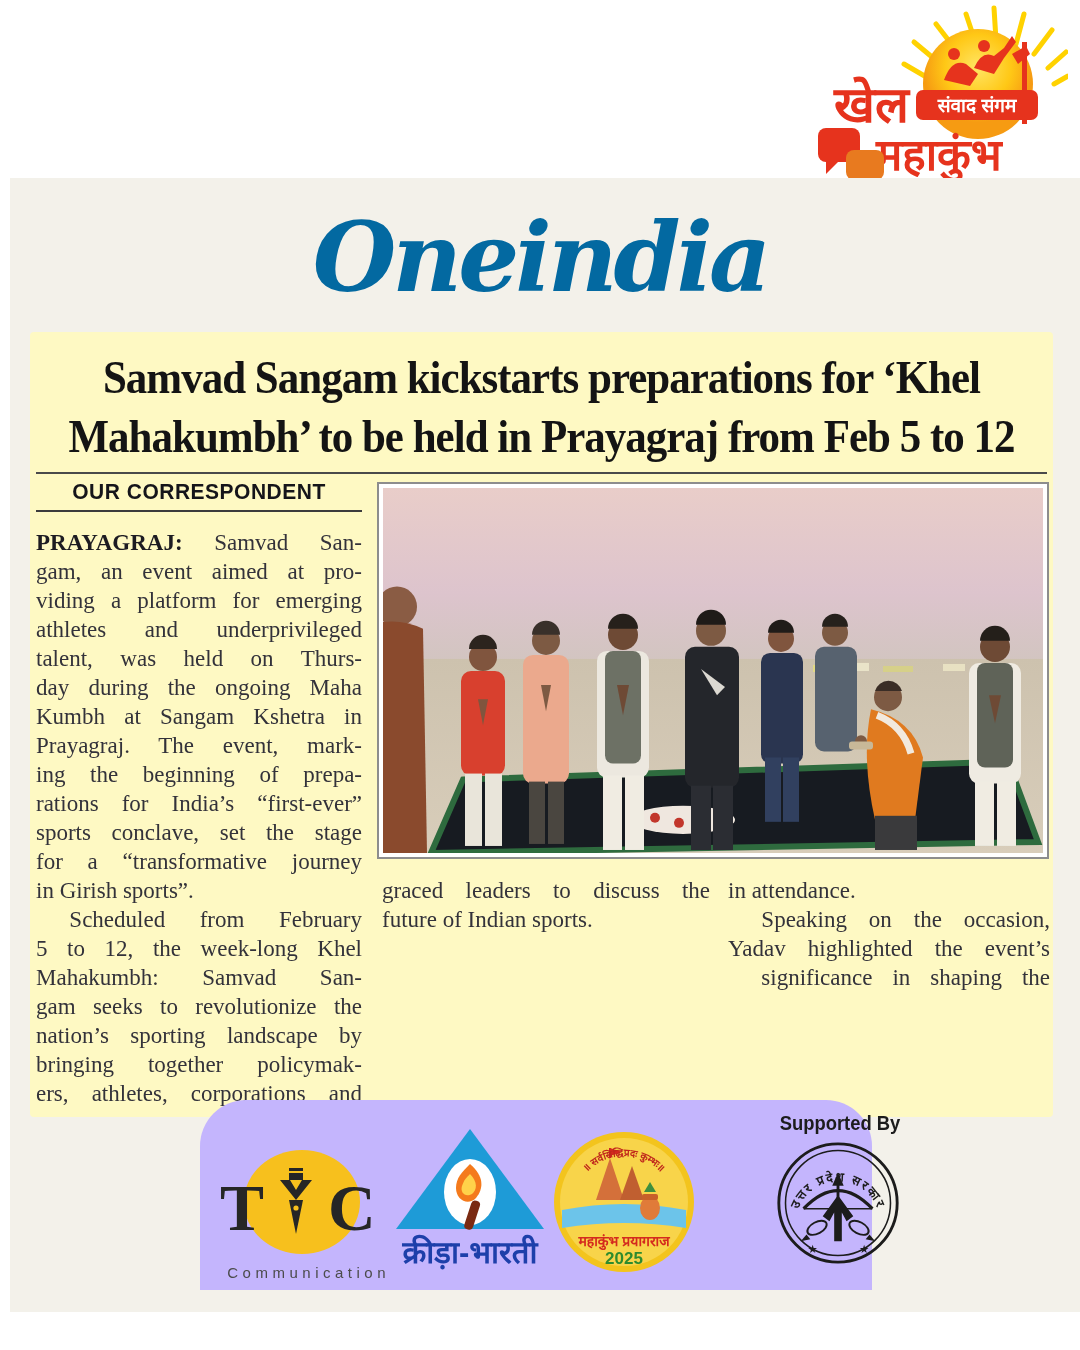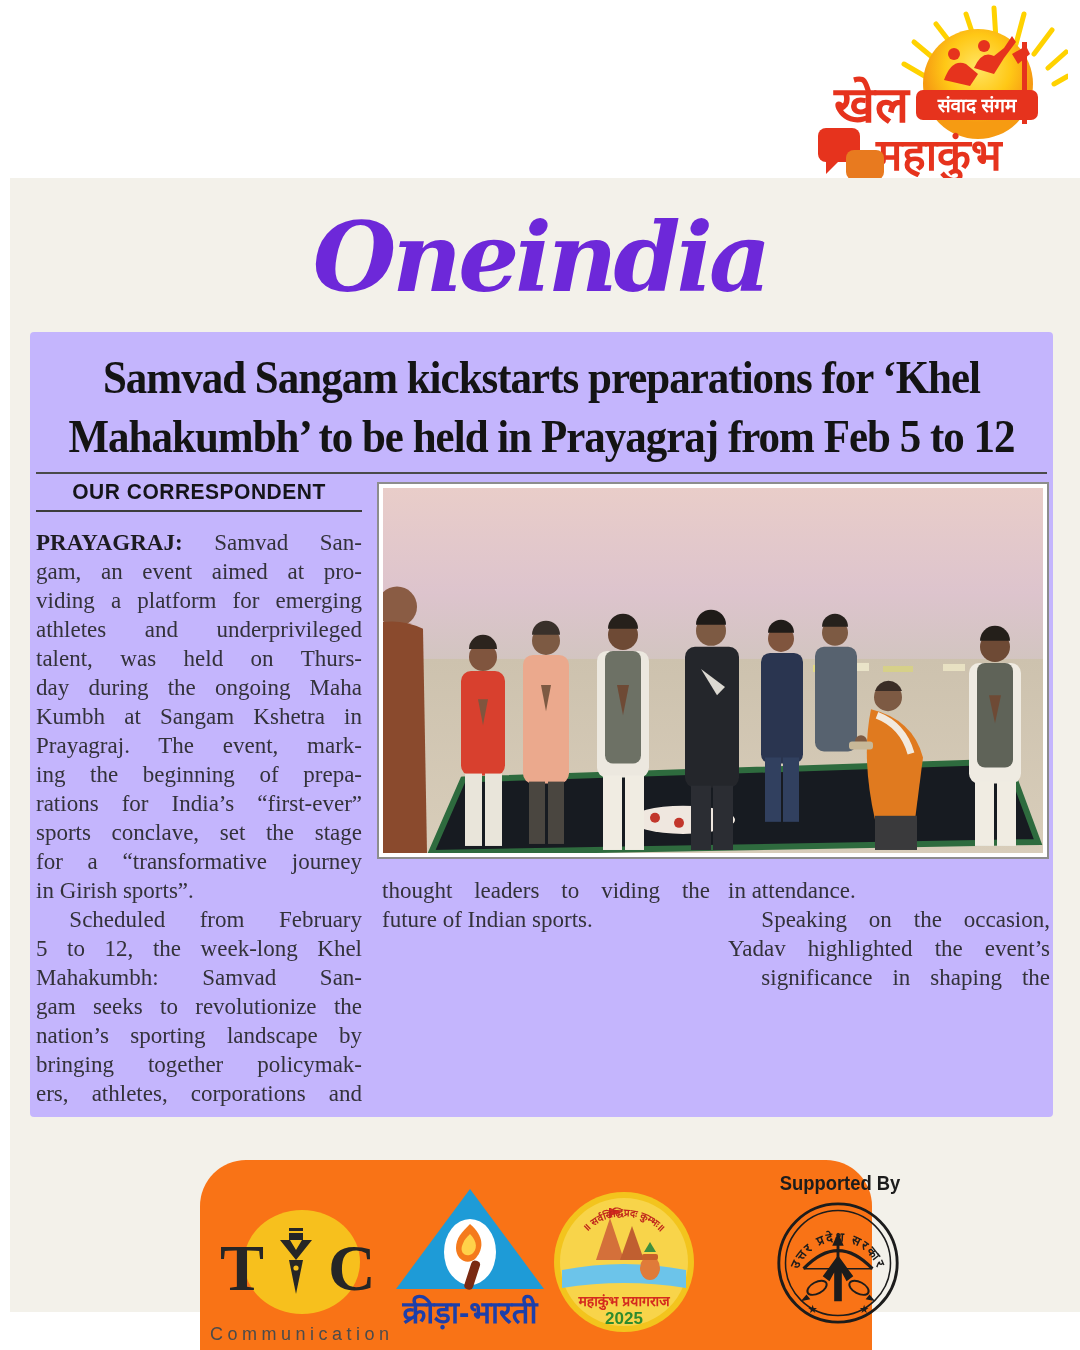--- a/index.html
+++ b/index.html
@@ -9,27 +9,27 @@
   }
   .cream{position:absolute;left:10px;right:0;top:178px;height:1134px;background:#f3f1ea;}
 
   
   .khel-logo{position:absolute;right:12px;top:2px;width:252px;height:176px;}
 
   
   .oneindia{
     position:absolute;left:0;right:0;top:196px;height:130px;text-align:center;
     font-family:"DejaVu Serif",serif;font-style:italic;font-weight:bold;
-    font-size:96px;line-height:124px;color:#6d28d9;letter-spacing:-4px;
+    font-size:96px;line-height:124px;color:#0369a1;letter-spacing:-4px;
   }
 
   
   .card{
     position:absolute;left:30px;top:332px;width:1023px;height:785px;
-    background:#c4b5fd;border-radius:4px;
+    background:#fef9c3;border-radius:4px;
   }
   .headline{
     position:absolute;top:16px;left:10px;right:10px;text-align:center;
     font-family:"Liberation Serif",serif;font-weight:700;color:#141414;
     font-size:43px;line-height:56px;letter-spacing:-1px;
     transform:scaleY(1.06);transform-origin:top center;
   }
   .rule-full{position:absolute;left:6px;right:6px;top:140px;height:2px;background:#4a4a4a;}
   .byline{
     position:absolute;left:6px;top:148px;width:326px;text-align:center;
@@ -58,31 +58,31 @@
     margin:0;white-space:pre-line;
     text-align:justify;text-align-last:justify;
   }
   .para b{font-weight:700;color:#1d1c22;}
   .para .last{display:block;white-space:normal;text-align:left;text-align-last:left;}
   .para.spread .last{text-align-last:justify;}
   .indent{text-indent:1.45em;}
 
   
   .footer-card{
-    position:absolute;left:200px;top:1160px;width:672px;height:190px;
-    background:#f97316;border-radius:46px 46px 0 0;
+    position:absolute;left:200px;top:1100px;width:672px;height:190px;
+    background:#c4b5fd;border-radius:46px 46px 0 0;
   }
   .supported-by{
     position:absolute;left:540px;top:12px;width:200px;text-align:center;
     font-size:20px;font-weight:700;color:#1c1c1c;transform:scaleX(.92);
   }
   .logo-block{position:absolute;}
   .tyc{left:10px;top:48px;width:180px;}
   .tyc-word{
-    margin-top:-4px;text-align:left;font-size:18px;letter-spacing:4.5px;
+    margin-top:-4px;text-align:right;font-size:15px;letter-spacing:4.5px;
     color:#4b4b4b;
   }
   .kreeda{left:192px;top:26px;width:156px;text-align:center;}
   .kreeda-label{
     font-size:31px;font-weight:700;color:#1d3faa;margin-top:-6px;
     font-family:"Liberation Sans",sans-serif;
   }
   .badge{left:352px;top:30px;width:144px;}
   .up-gov{left:528px;top:40px;width:220px;text-align:center;}
 </style>
@@ -260,21 +260,21 @@
     <p class="para indent"><span>Scheduled from February
 5 to 12, the week-long Khel
 Mahakumbh: Samvad San-
 gam seeks to revolutionize the
 nation’s sporting landscape by
 bringing together policymak-
 ers, athletes, corporations and</span></p>
   </div>
 
   <div class="col col-2">
-    <p class="para"><span>thought leaders to viding the</span><span class="last">future of Indian sports.</span></p>
+    <p class="para"><span>graced leaders to discuss the</span><span class="last">future of Indian sports.</span></p>
   </div>
 
   <div class="col col-3">
     <p class="para"><span class="last">in attendance.</span></p>
     <p class="para indent spread"><span>Speaking on the occasion,
 Yadav highlighted the event’s</span><span class="last">significance in shaping the</span></p>
   </div>
 </div>
 
 <div class="footer-card">

